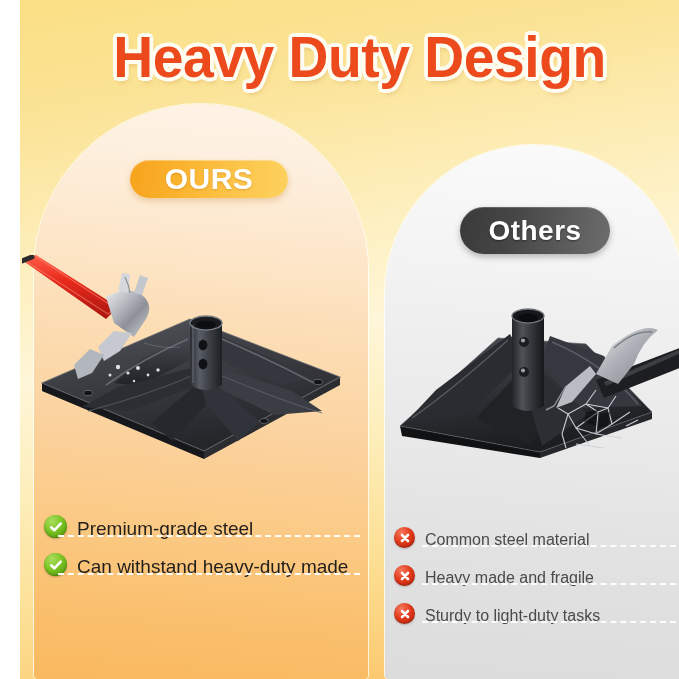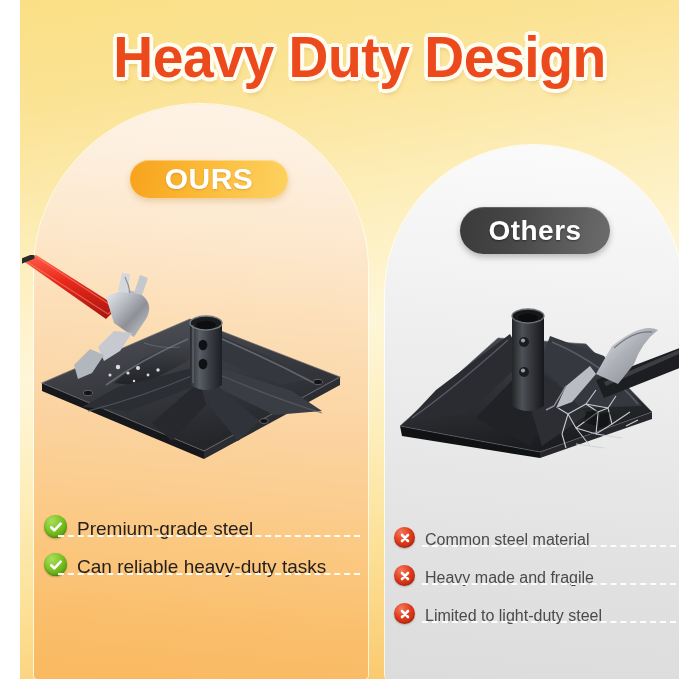--- a/index.html
+++ b/index.html
@@ -387,21 +387,21 @@
       </span>
       <span class="feature-text">Premium-grade steel</span>
       <span class="sep"></span>
     </div>
     <div class="feature-row">
       <span class="mark mark-check">
         <svg width="14" height="14" viewBox="0 0 14 14">
             <path d="M2.2,7.3 L5.3,10.3 L11.7,3.6" fill="none" stroke="#ffffff" stroke-width="2.6" stroke-linecap="round" stroke-linejoin="round"></path>
           </svg>
       </span>
-      <span class="feature-text">Can reliable heavy-duty tasks</span>
+      <span class="feature-text">Can withstand heavy-duty made</span>
       <span class="sep"></span>
     </div>
   </div>
 
   <div class="feature-list list-others">
     <div class="feature-row">
       <span class="mark mark-x">
         <svg width="12" height="12" viewBox="0 0 12 12">
             <path d="M3,3 L9,9 M9,3 L3,9" fill="none" stroke="#ffffff" stroke-width="2.6" stroke-linecap="round"></path>
           </svg>
@@ -417,18 +417,18 @@
       </span>
       <span class="feature-text">Heavy made and fragile</span>
       <span class="sep"></span>
     </div>
     <div class="feature-row">
       <span class="mark mark-x">
         <svg width="12" height="12" viewBox="0 0 12 12">
             <path d="M3,3 L9,9 M9,3 L3,9" fill="none" stroke="#ffffff" stroke-width="2.6" stroke-linecap="round"></path>
           </svg>
       </span>
-      <span class="feature-text">Limited to light-duty steel</span>
+      <span class="feature-text">Sturdy to light-duty tasks</span>
       <span class="sep"></span>
     </div>
   </div>
 
 </div>
 
 </body></html>

